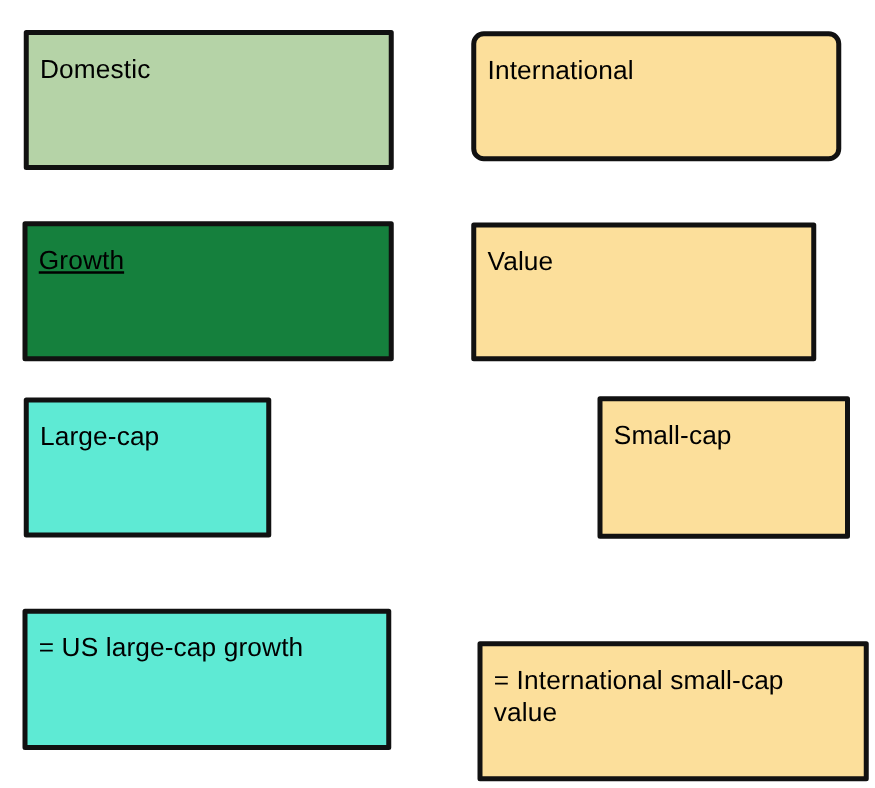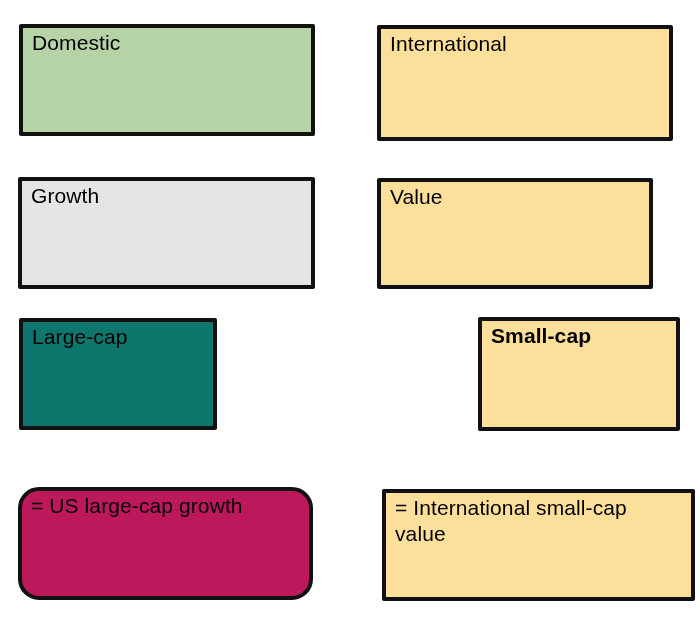--- a/index.html
+++ b/index.html
@@ -13,71 +13,71 @@
     width: 700px;
     height: 630px;
     background: #ffffff;
     overflow: hidden;
   }
   .box {
     position: absolute;
     box-sizing: border-box;
     border: 4px solid #111111;
     border-radius: 2px;
-    padding: 2px 10px 0 9px;
+    padding: 15px 10px 0 9px;
     font-size: 21px;
     line-height: 1.22;
     color: #000000;
     letter-spacing: 0.1px;
   }
   
   .b-domestic      { left: 19px;  top: 24px;  width: 296px; height: 112px; }
-  .b-international { left: 377px; top: 25px;  width: 296px; height: 116px; }
+  .b-international { left: 377px; top: 25px;  width: 296px; height: 104px; border-radius: 10px; }
   
   .b-growth        { left: 18px;  top: 177px; width: 297px; height: 112px; }
   .b-value         { left: 377px; top: 178px; width: 276px; height: 111px; }
   
   .b-large-cap     { left: 19px;  top: 318px; width: 198px; height: 112px; }
   .b-mid-cap       { left: 246px; top: 318px; width: 200px; height: 112px; }
   .b-small-cap     { left: 478px; top: 317px; width: 202px; height: 114px; }
   
   .b-us-lcg        { left: 18px;  top: 487px; width: 295px; height: 113px; }
-  .b-intl-scv      { left: 382px; top: 489px; width: 313px; height: 112px; }
+  .b-intl-scv      { left: 382px; top: 513px; width: 313px; height: 112px; }
 </style>
 </head>
 <body>
 
 <div class="canvas">
 
   <div class="box b-domestic" style="background: rgb(181, 211, 167);">
     <span>Domestic</span>
   </div>
 
   <div class="box b-international" style="background: rgb(252, 223, 155);">
     <span>International</span>
   </div>
 
-  <div class="box b-growth" style="background: #e5e5e5;">
+  <div class="box b-growth" style="background: #15803d; text-decoration: underline;">
     <span>Growth</span>
   </div>
 
   <div class="box b-value" style="background: rgb(252, 223, 155);">
     <span>Value</span>
   </div>
 
-  <div class="box b-large-cap" style="background: #0f766e;">
+  <div class="box b-large-cap" style="background: #5eead4;">
     <span>Large-cap</span>
   </div>
 
 
-  <div class="box b-small-cap" style="background: rgb(252, 223, 155); font-weight: bold;">
+  <div class="box b-small-cap" style="background: rgb(252, 223, 155);">
     <span>Small-cap</span>
   </div>
 
-  <div class="box b-us-lcg" style="background: #be185d; border-radius: 21px;">
+  <div class="box b-us-lcg" style="background: #5eead4;">
     <span>= US large-cap growth</span>
   </div>
 
   <div class="box b-intl-scv" style="background: rgb(252, 223, 155);">
     <span>= International small-cap value</span>
   </div>
 
 </div>
 
 </body></html>

